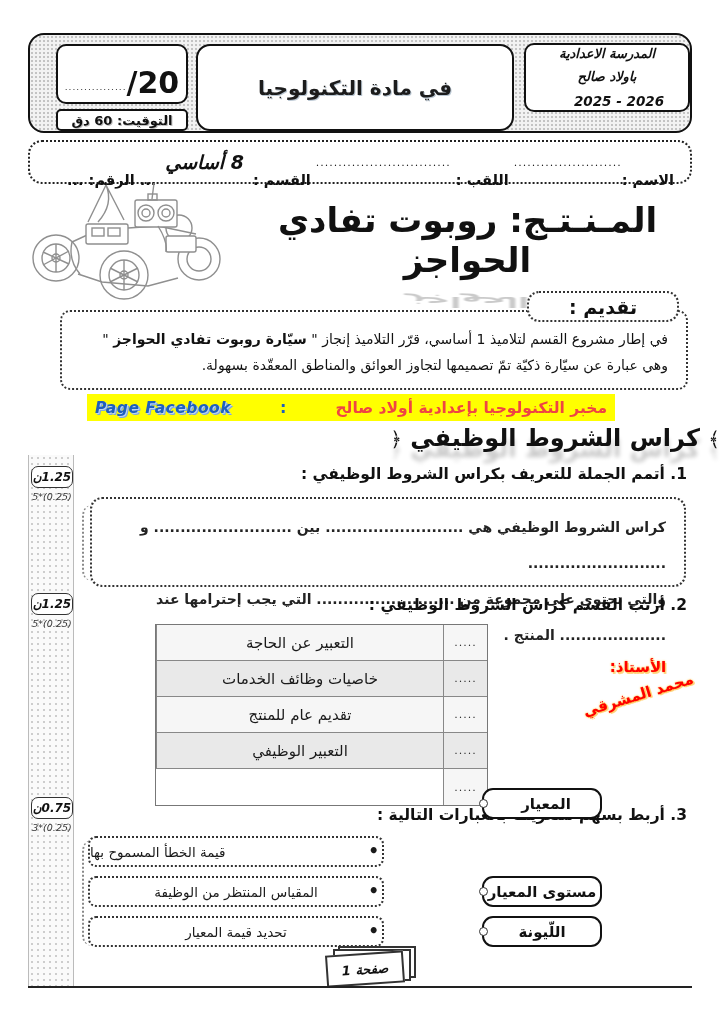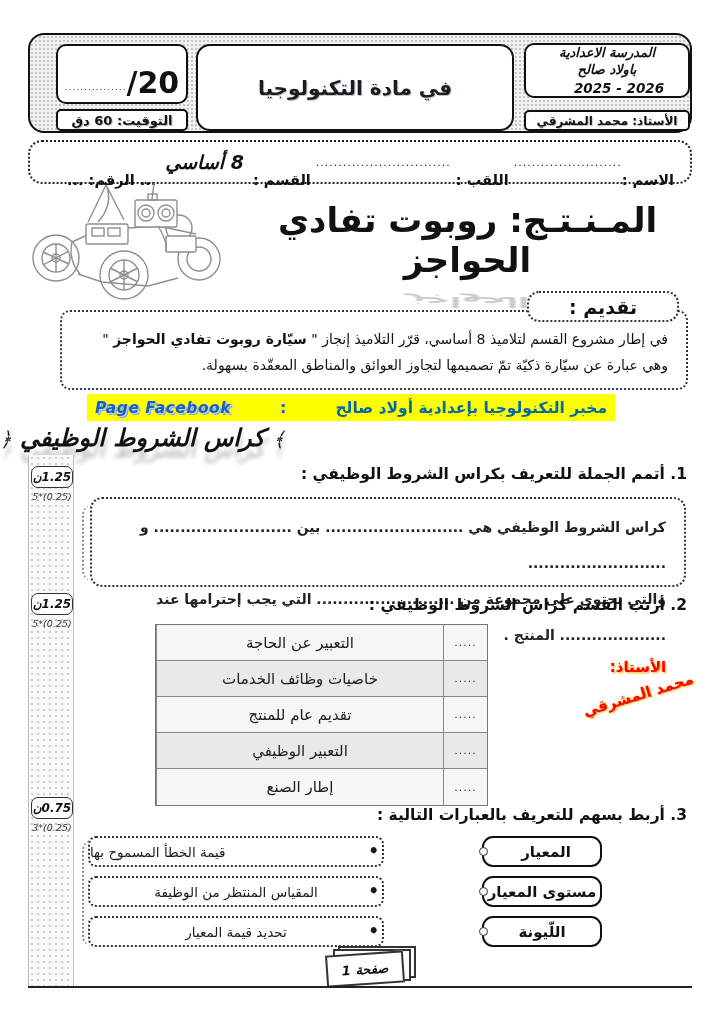--- a/index.html
+++ b/index.html
@@ -25,22 +25,22 @@
   .score-value { font-size:30px; font-weight:bold; line-height:26px; }
   .time-box { left:26px; top:74px; width:132px; height:22px; border-radius:5px;
     display:flex; align-items:center; justify-content:center;
     font-size:13px; font-weight:bold; text-shadow:1px 1px 0 #bdbdbd; }
   .title-box { left:166px; top:9px; width:318px; height:87px; border-radius:14px;
     display:flex; flex-direction:column; align-items:center; justify-content:center; gap:6px; }
   .exam-title { font-size:25px; font-weight:900; letter-spacing:-1px;
     text-shadow:1.5px 1.5px 0 #9a9a9a; }
   .exam-subject { font-size:20px; font-weight:bold; color:#1c1c1c;
     text-shadow:1px 1px 0 #b9c6d2; }
-  .school-box { left:494px; top:8px; width:166px; height:55px; border-radius:10px;
-    display:flex; flex-direction:column; align-items:center; justify-content:center;
+  .school-box { left:494px; top:8px; width:166px; height:69px; border-radius:10px;
+    display:flex; flex-direction:column; align-items:center; justify-content:space-between;
     font-size:13px; font-weight:bold; font-style:italic; line-height:1.35; }
   .school-year { font-size:13.5px; direction:ltr;margin-left:24px; }
   .teacher-box { left:494px; top:75px; width:166px; height:21px; border-radius:5px;
     display:flex; align-items:center; justify-content:center;
     font-size:12px; font-weight:bold; text-shadow:0.8px 0.8px 0 #bdbdbd; }
 
   
   .student-bar { left:28px; top:140px; width:664px; height:44px;
     border:2px dotted #222; border-radius:14px; background:#fff;
     display:flex; align-items:center; padding:0 16px; font-size:14.5px; }
@@ -67,23 +67,23 @@
 
   
   .fb-banner { left:87px; top:394px; width:528px; height:27px;
     display:flex; align-items:center; justify-content:space-between; padding:0 8px; }
   .lab-name { font-size:15.5px; font-weight:bold; }
   .fb-sep { font-weight:bold; font-size:16px; }
   .fb-label { direction:ltr; font-size:15.5px; font-weight:bold; font-style:italic;
     text-shadow:1px 1px 0 #bcd4f5, 2px 2px 0 #7fa8df; letter-spacing:0.5px; }
 
   
-  .section-heading { left:0; top:424px; width:720px; text-align:left;
+  .section-heading { left:0; top:424px; width:720px; text-align:right;
     font-size:24px; font-weight:900; letter-spacing:1px;
-    text-shadow:0 11px 4px rgba(0,0,0,0.22);font-style:italic; }
+    text-shadow:0 11px 4px rgba(0,0,0,0.22); }
   .ornament { font-size:20px; font-weight:normal; }
 
   
   .margin-band { left:28px; top:455px; width:46px; height:533px;
     background-image: radial-gradient(#cdcdcd 0.8px, transparent 1px);
     background-size:6px 6px; background-color:#fafafa;
     border-left:1px solid #bbb; border-right:1px solid #bbb; }
   .mark-badge { position:absolute; left:31px; width:42px; height:22px;
     background:#fff; border:1.5px solid #333; border-radius:7px;
     display:flex; align-items:center; justify-content:center;
@@ -160,21 +160,20 @@
     </div>
     <div class="hbox time-box">التوقيت: 60 دق</div>
     <div class="hbox title-box">
       <div class="exam-subject">في مادة التكنولوجيا</div>
     </div>
     <div class="hbox school-box">
       <div>المدرسة الاعدادية</div>
       <div>باولاد صالح</div>
       <div class="school-year">2025 - 2026</div>
     </div>
-    <div class="hbox teacher-box">الأستاذ: محمد المشرقي</div>
   </div>
 
   <div class="abs student-bar">
     <span class="lbl">الاسم :</span>
     <span class="dots">........................</span>
     <span class="lbl"> اللقب : </span>
     <span class="dots">..............................</span>
     <span class="lbl"> القسم : </span>
     <span class="class-value">8 أساسي</span>
     <span class="lbl"> ... </span>
@@ -214,28 +213,28 @@
     <path class="ln" d="M44 60 Q40 78 52 92 M130 44 Q140 60 138 70"></path>
   </svg>
 
   <div class="abs product-wrap">
     <div class="product-title">المـنـتـج: روبوت تفادي الحواجز</div>
     <div class="product-reflection">المـنـتـج: روبوت تفادي الحواجز</div>
   </div>
 
   <div class="abs intro-box">
     <div>
-      <span>في إطار مشروع القسم لتلاميذ 8 أساسي، قرّر التلاميذ إنجاز " </span><span class="intro-bold">سيّارة روبوت تفادي الحواجز</span><span> "</span>
+      <span>في إطار مشروع القسم لتلاميذ 1 أساسي، قرّر التلاميذ إنجاز " </span><span class="intro-bold">سيّارة روبوت تفادي الحواجز</span><span> "</span>
     </div>
     <div>وهي عبارة عن سيّارة ذكيّة تمّ تصميمها لتجاوز العوائق والمناطق المعقّدة بسهولة.</div>
   </div>
   <div class="abs intro-label">تقديم :</div>
 
   <div class="abs fb-banner" style="background:#ffff00;">
-    <span class="lab-name" style="color:#0369a1;">مخبر التكنولوجيا بإعدادية أولاد صالح</span>
+    <span class="lab-name" style="color:#ef4444;">مخبر التكنولوجيا بإعدادية أولاد صالح</span>
     <span class="fb-sep" style="color:#1e5fbe;">:</span>
     <span class="fb-label" style="color:#1e5fbe;">Page Facebook</span>
   </div>
 
   <div class="abs section-heading">
     <span class="ornament">﴾</span>
     <span>كراس الشروط الوظيفي</span>
     <span class="ornament">﴿</span>
   </div>
 
@@ -272,34 +271,33 @@
     <div class="t-row">
       <div class="cell cell-order">.....</div>
       <div class="cell cell-text">تقديم عام للمنتج</div>
     </div>
     <div class="t-row">
       <div class="cell cell-order">.....</div>
       <div class="cell cell-text">التعبير الوظيفي</div>
     </div>
     <div class="t-row">
       <div class="cell cell-order">.....</div>
-      <div class="cell cell-text">إطار الصنع</div>
     </div>
   </div>
 
   <div class="abs signature">
     <div class="sig-line1">الأستاذ:</div>
     <div class="sig-line2">محمد المشرقي</div>
   </div>
 
   <div class="abs q-prompt" style="top:806px;">
     <span class="q-num">3.</span><span> أربط بسهم للتعريف بالعبارات التالية :</span>
   </div>
 
-  <div class="term-box" style="top:836px;padding-left:8px;">
+  <div class="term-box" style="top:788px;padding-left:8px;">
     <span>المعيار</span>
     <span class="term-dot"></span>
   </div>
   <div class="term-box" style="top:876px;justify-content:center;">
     <span>مستوى المعيار</span>
     <span class="term-dot"></span>
   </div>
   <div class="term-box" style="top:916px;">
     <span>اللّيونة</span>
     <span class="term-dot"></span>

